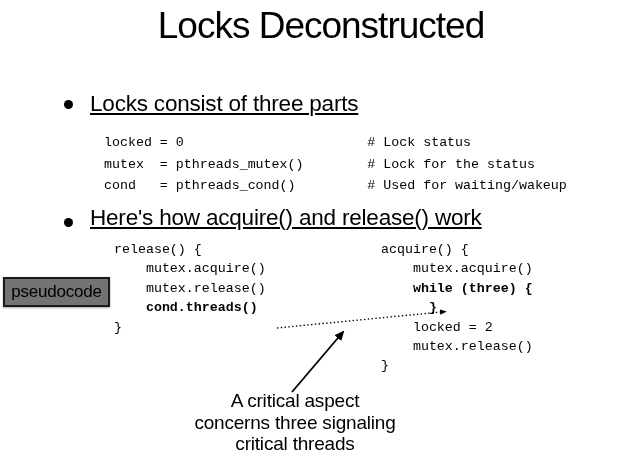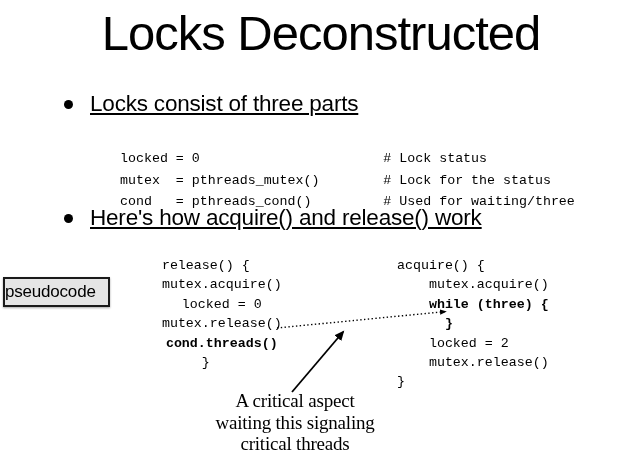--- a/index.html
+++ b/index.html
@@ -2,74 +2,74 @@
 <html><head>
 <meta charset="utf-8">
 <style>
   html,body { margin:0; padding:0; background:#ffffff; }
   .slide {
     position:relative; width:642px; height:459px; background:#ffffff;
     color:#000; font-family:"Liberation Sans", sans-serif; overflow:hidden;
   }
   .title {
     position:absolute; top:5px; left:0; width:100%; text-align:center;
-    font-size:49px; font-weight:400; letter-spacing:-1px; white-space:nowrap;
+    font-size:37px; font-weight:400; letter-spacing:-1px; white-space:nowrap;
   }
   .bullet { position:absolute; display:flex; align-items:flex-start; }
   .bullet .dot {
     width:9px; height:9px; border-radius:50%; background:#000;
     margin-right:17px; margin-top:9px; flex:none;
   }
   .bullet .txt { font-size:22.5px; letter-spacing:-0.2px; white-space:nowrap;text-decoration:underline; }
   #bullet-1 { left:64px; top:91px; }
-  #bullet-2 { left:64px; top:205px; }
+  #bullet-2 { left:64px; top:205px;align-items:center; }
 
   pre.code {
-    position:absolute; margin:16px; color:#000;
+    position:absolute; margin:0; color:#000;
     font-family:"Liberation Mono", monospace; font-size:13.3px; white-space:pre;
   }
   #parts-code { left:104px; top:132px; line-height:21.6px; }
-  #release-code { left:114px; top:240px; line-height:19.4px;text-align:center; }
+  #release-code { left:114px; top:240px; line-height:19.4px; }
   #acquire-code { left:381px; top:240px; line-height:19.4px; }
   .bd { font-weight:bold; }
 
   #pseudocode-box {
     position:absolute; left:3px; top:277px; width:103px; height:26px;
-    border:2px solid #1a1a1a; background:#e5e5e5; 
+    border:2px solid #1a1a1a; background:#737373; text-align:center;
     line-height:26px; font-size:17px; letter-spacing:-0.2px;
     box-shadow:0 1px 2px rgba(0,0,0,0.35);
   }
 
   #caption {
     position:absolute; left:170px; top:390px; width:250px; text-align:center;
-    font-size:19px; line-height:21.5px; letter-spacing:-0.2px;font-family:Liberation Serif, serif;
+    font-size:19px; line-height:21.5px; letter-spacing:-0.2px;
   }
 
   svg.overlay { position:absolute; left:0; top:0; pointer-events:none; }
 </style>
 </head>
 <body>
 
 <div class="slide">
 
   <div class="title">Locks Deconstructed</div>
 
   <div class="bullet" id="bullet-1">
     <span class="dot"></span>
     <span class="txt">Locks consist of three parts</span>
   </div>
 
-  <pre class="code" id="parts-code"><div>locked = 0                       # Lock status</div><div>mutex  = pthreads_mutex()        # Lock for the status</div><div>cond   = pthreads_cond()         # Used for waiting/three</div></pre>
+  <pre class="code" id="parts-code"><div>locked = 0                       # Lock status</div><div>mutex  = pthreads_mutex()        # Lock for the status</div><div>cond   = pthreads_cond()         # Used for waiting/wakeup</div></pre>
 
   <div class="bullet" id="bullet-2">
     <span class="dot"></span>
     <span class="txt">Here's how acquire() and release() work</span>
   </div>
 
-  <pre class="code" id="release-code"><div>release() {</div><div>    mutex.acquire()</div><div>    locked = 0</div><div>    mutex.release()</div><div class="bd">    cond.threads()</div><div>}</div></pre>
+  <pre class="code" id="release-code"><div>release() {</div><div>    mutex.acquire()</div><div>    mutex.release()</div><div class="bd">    cond.threads()</div><div>}</div></pre>
 
   <pre class="code" id="acquire-code"><div>acquire() {</div><div>    mutex.acquire()</div><div class="bd">    while (three) {</div><div class="bd">      }</div><div>    locked = 2</div><div>    mutex.release()</div><div>}</div></pre>
 
   <div id="pseudocode-box">
     <span>pseudocode</span>
   </div>
 
   <svg class="overlay" width="642" height="459" viewBox="0 0 642 459">
     <defs>
       <marker id="ah-small" markerUnits="userSpaceOnUse" markerWidth="8" markerHeight="8" refX="6" refY="3" orient="auto">
@@ -78,17 +78,17 @@
       <marker id="ah-big" markerUnits="userSpaceOnUse" markerWidth="11" markerHeight="10" refX="8" refY="4.5" orient="auto">
         <path d="M0,0 L10,4.5 L0,9 Z" fill="#000"></path>
       </marker>
     </defs>
     <line x1="277" y1="328" x2="446" y2="311.5" stroke="#000" stroke-width="1.4" stroke-dasharray="1.4 2.4" marker-end="url(#ah-small)"></line>
     <line x1="292" y1="392" x2="343" y2="332" stroke="#000" stroke-width="1.8" marker-end="url(#ah-big)"></line>
   </svg>
 
   <div id="caption">
     <div>A critical aspect</div>
-    <div>waiting this signaling</div>
+    <div>concerns three signaling</div>
     <div>critical threads</div>
   </div>
 
 </div>
 
 </body></html>

